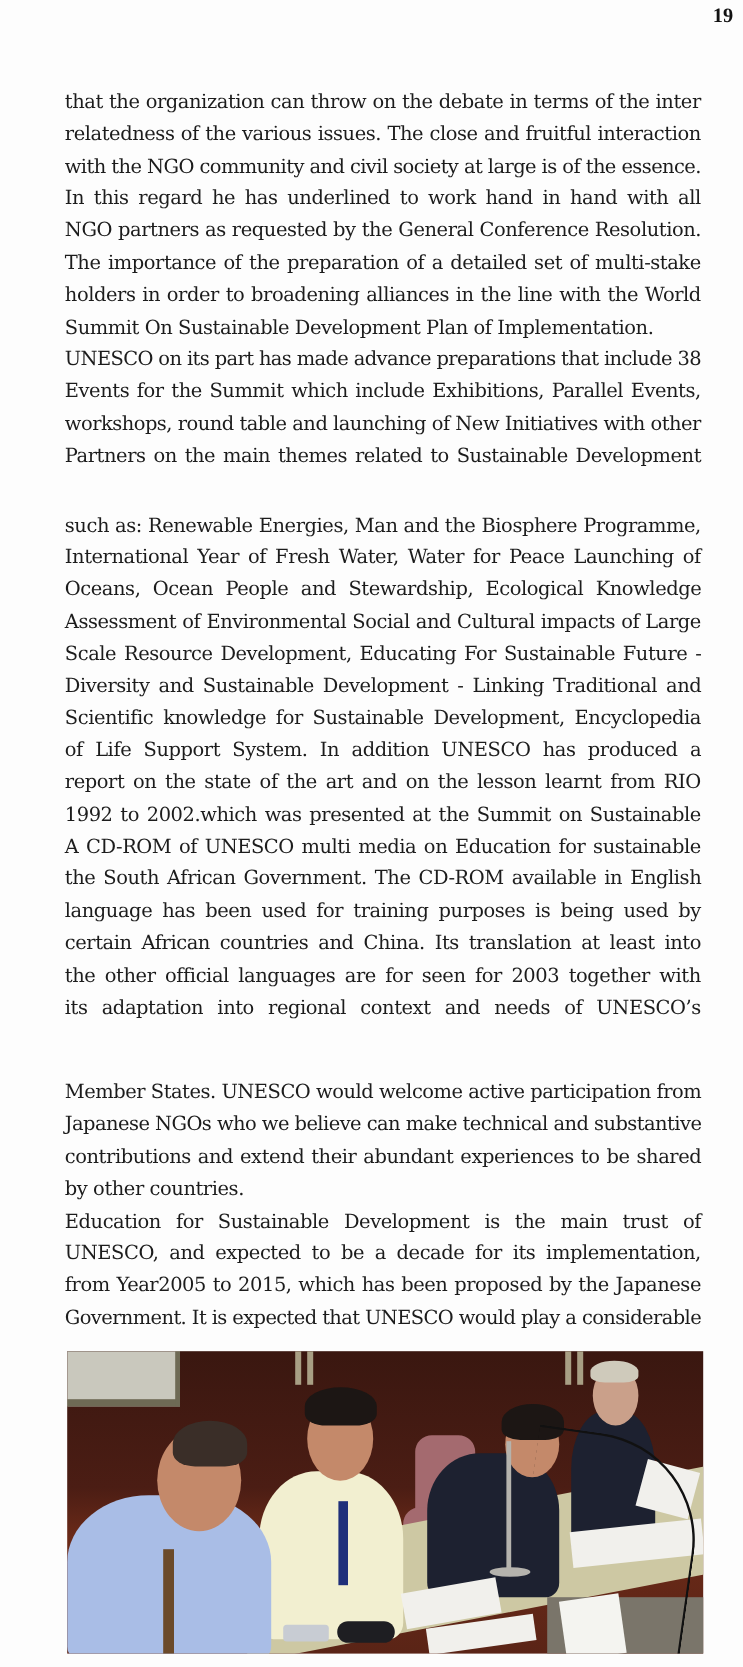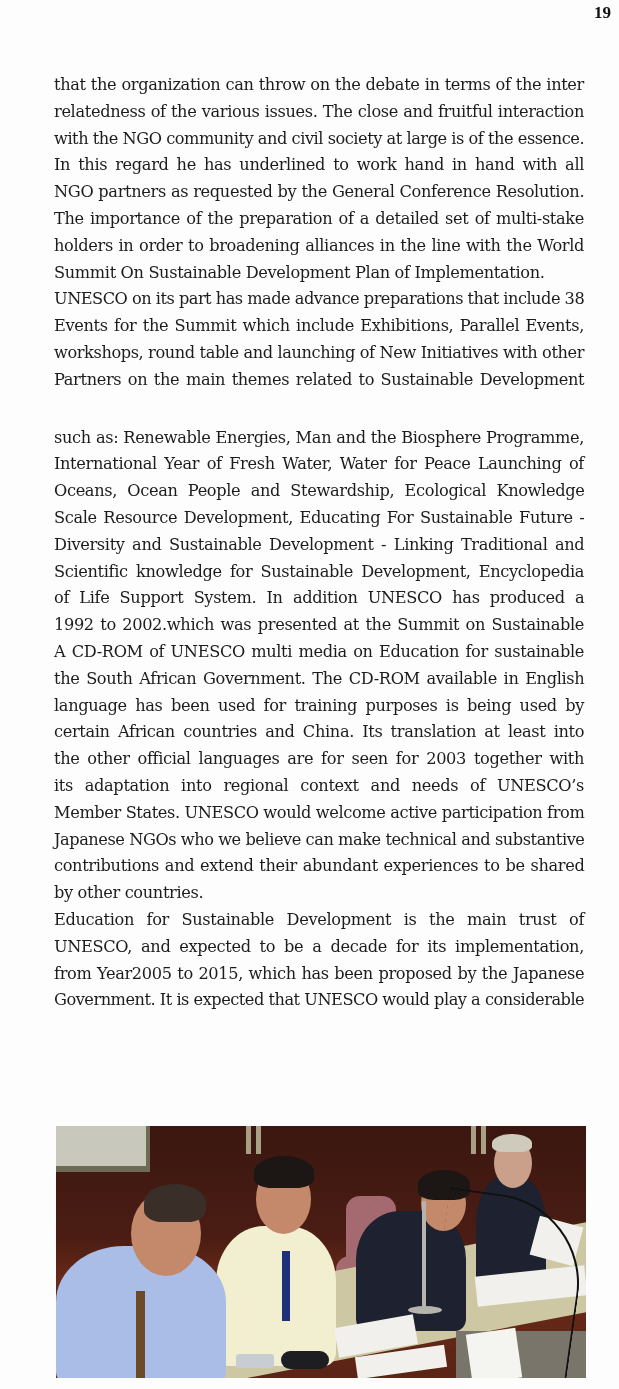--- a/index.html
+++ b/index.html
@@ -122,32 +122,34 @@
     <span class="line" style="display: block; word-spacing: 1.4px;">The importance of the preparation of a detailed set of multi-stake</span>
     <span class="line" style="display: block; word-spacing: 0.818182px;">holders in order to broadening alliances in the line with the World</span>
     <span class="line last" style="display: block;">Summit On Sustainable Development Plan of Implementation.</span>
     <span class="line" style="display: block; letter-spacing: -0.50625px;">UNESCO on its part has made advance preparations that include 38</span>
     <span class="line" style="display: block; word-spacing: 1.5px;">Events for the Summit which include Exhibitions, Parallel Events,</span>
     <span class="line" style="display: block; letter-spacing: -0.410606px;">workshops, round table and launching of New Initiatives with other</span>
     <span class="line" style="display: block; word-spacing: 1.75px;">Partners on the main themes related to Sustainable Development</span>
     <span class="line" style="display: block; word-spacing: 0.25px; margin-top: 31px;">such as: Renewable Energies, Man and the Biosphere Programme,</span>
     <span class="line" style="display: block; word-spacing: 2.66667px;">International Year of Fresh Water, Water for Peace Launching of</span>
     <span class="line" style="display: block; word-spacing: 5.5px;">Oceans, Ocean People and Stewardship, Ecological Knowledge</span>
+    <span class="line" style="display: block; word-spacing: 0.25px;">Assessment of Environmental Social and Cultural impacts of Large</span>
     <span class="line" style="display: block; word-spacing: 1.71429px;">Scale Resource Development, Educating For Sustainable Future -</span>
     <span class="line" style="display: block; word-spacing: 2.71429px;">Diversity and Sustainable Development - Linking Traditional and</span>
     <span class="line" style="display: block; word-spacing: 3.4px;">Scientific knowledge for Sustainable Development, Encyclopedia</span>
     <span class="line" style="display: block; word-spacing: 5.44444px;">of Life Support System. In addition UNESCO has produced a</span>
+    <span class="line" style="display: block; word-spacing: 2.46154px;">report on the state of the art and on the lesson learnt from RIO</span>
     <span class="line" style="display: block; word-spacing: 1.66667px;">1992 to 2002.which was presented at the Summit on Sustainable</span>
     <span class="line" style="display: block; word-spacing: 1.55556px;">A CD-ROM of UNESCO multi media on Education for sustainable</span>
     <span class="line" style="display: block; word-spacing: 1.875px;">the South African Government. The CD-ROM available in English</span>
     <span class="line" style="display: block; word-spacing: 3.6px;">language has been used for training purposes is being used by</span>
     <span class="line" style="display: block; word-spacing: 3.44444px;">certain African countries and China. Its translation at least into</span>
     <span class="line" style="display: block; word-spacing: 3.1px;">the other official languages are for seen for 2003 together with</span>
     <span class="line" style="display: block; word-spacing: 7px;">its adaptation into regional context and needs of UNESCO’s</span>
-    <span class="line" style="display: block; letter-spacing: -0.382787px;">Member States. UNESCO would welcome active participation from</span>
+    <span class="line" style="display: block; letter-spacing: -0.382787px; margin-top: 44px;">Member States. UNESCO would welcome active participation from</span>
     <span class="line" style="display: block; letter-spacing: -0.445238px;">Japanese NGOs who we believe can make technical and substantive</span>
     <span class="line" style="display: block; word-spacing: 1px;">contributions and extend their abundant experiences to be shared</span>
     <span class="line last" style="display: block;">by other countries.</span>
     <span class="line" style="display: block; word-spacing: 7.75px;">Education for Sustainable Development is the main trust of</span>
     <span class="line" style="display: block; word-spacing: 4.11111px;">UNESCO, and expected to be a decade for its implementation,</span>
     <span class="line" style="display: block; word-spacing: 0.8px;">from Year2005 to 2015, which has been proposed by the Japanese</span>
     <span class="line" style="display: block; letter-spacing: -0.490625px;">Government. It is expected that UNESCO would play a considerable</span>
   </div>
 
 <div class="photo">

